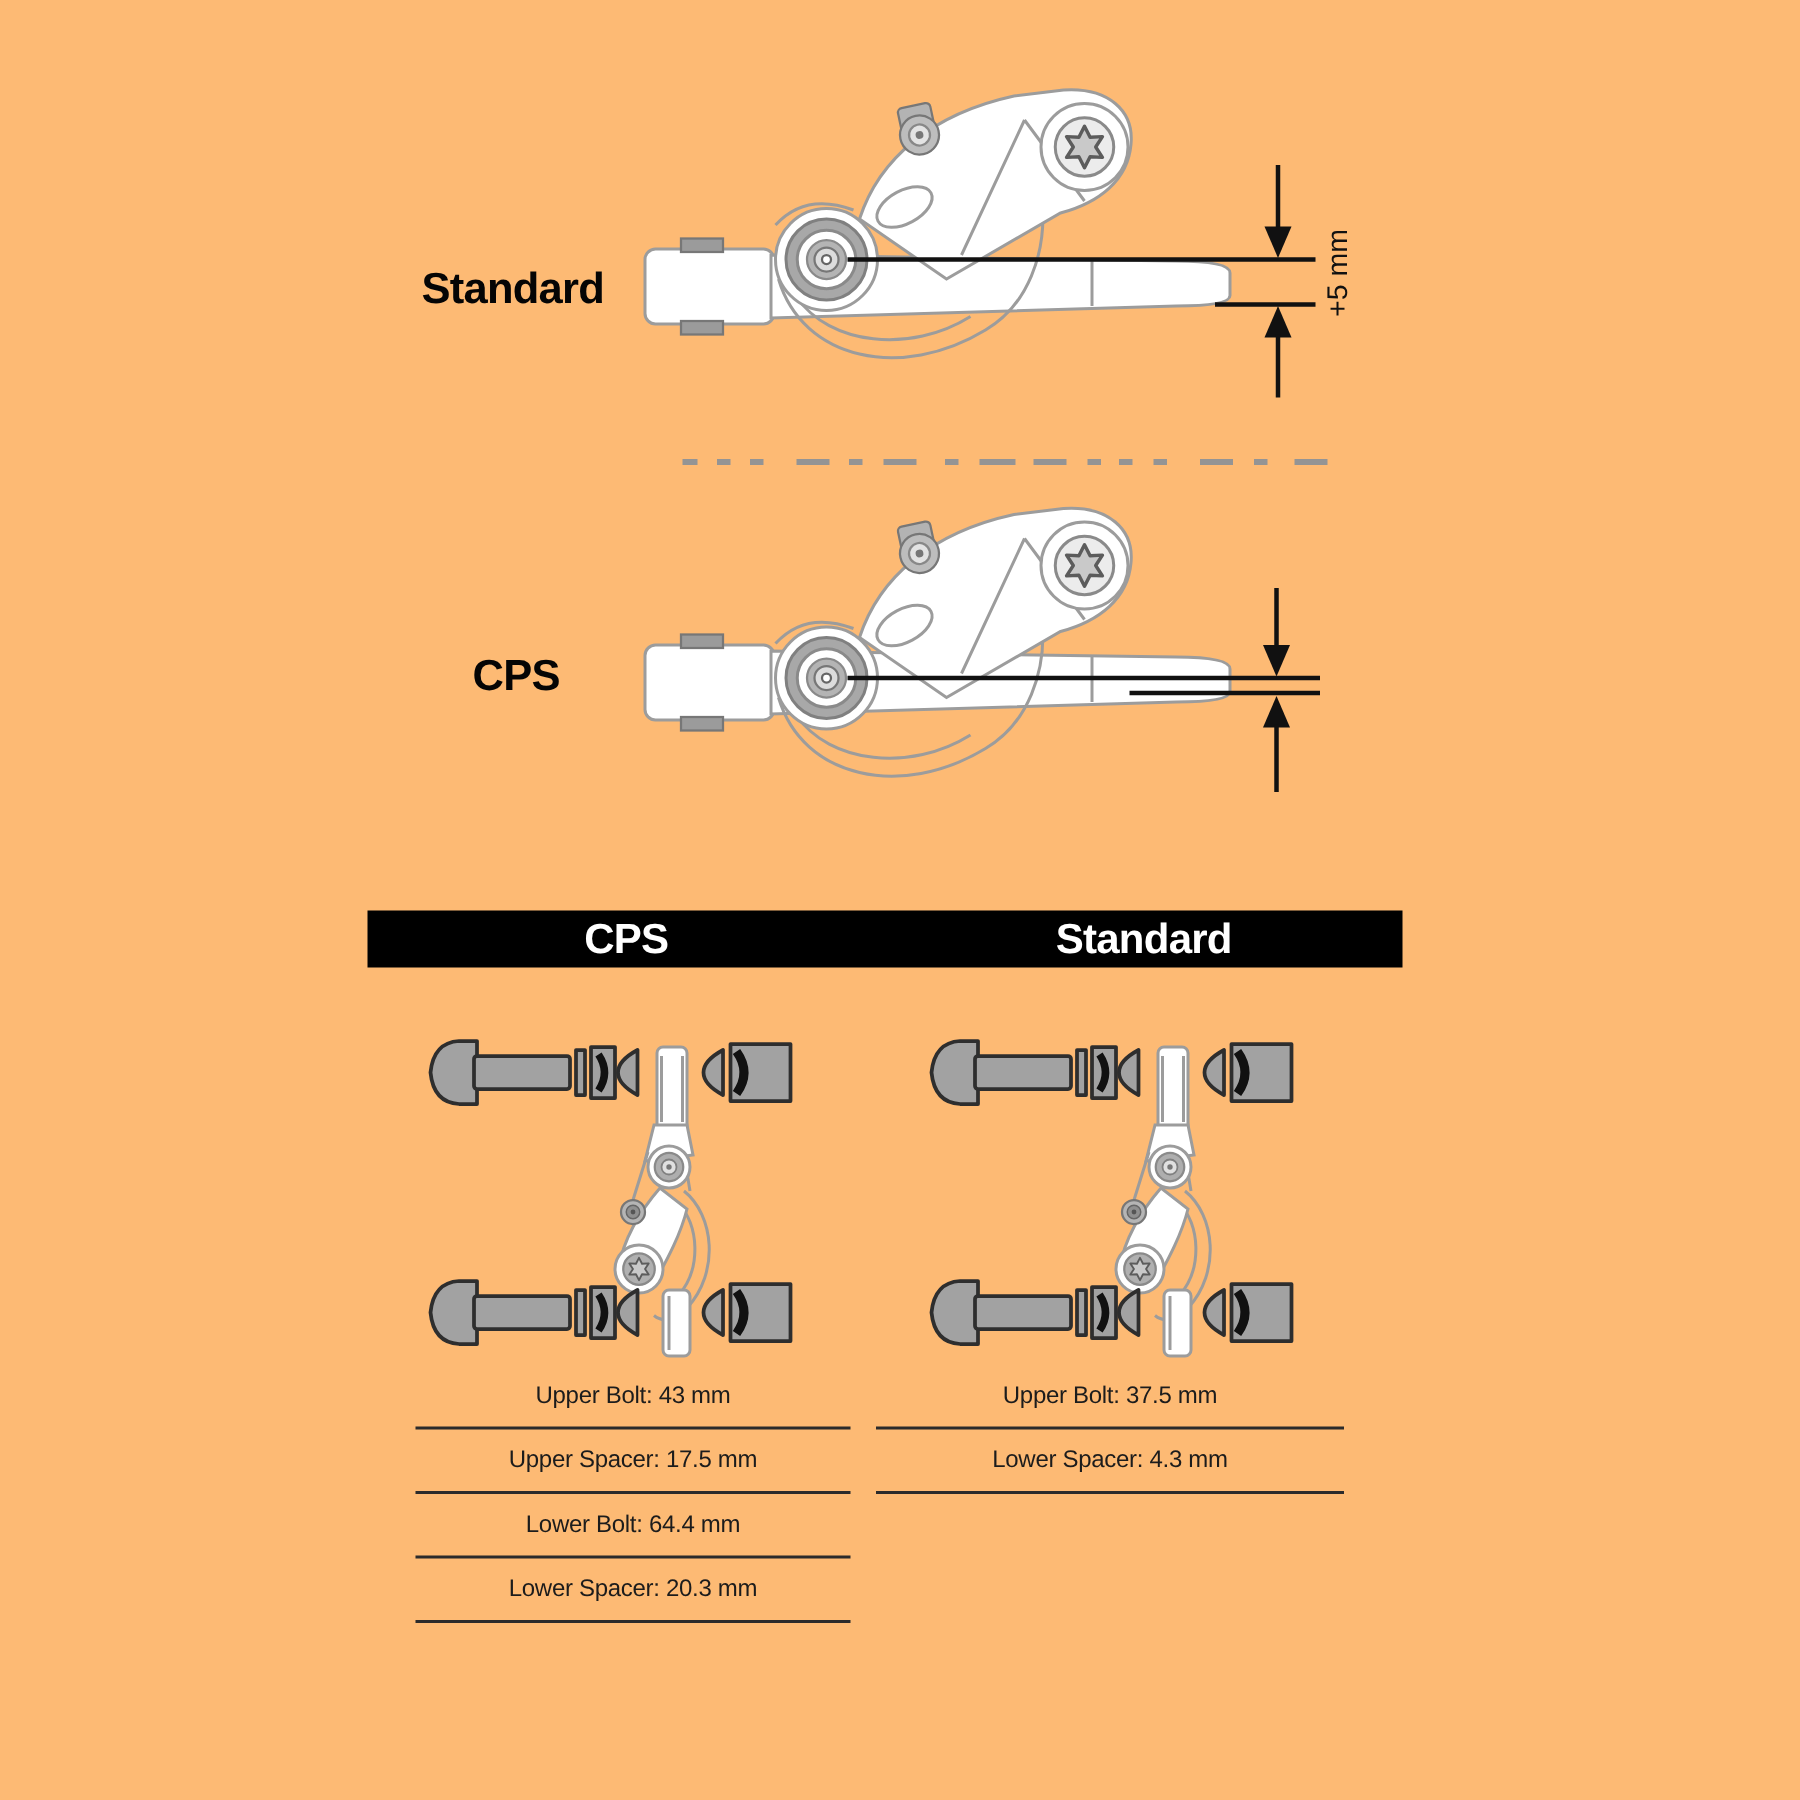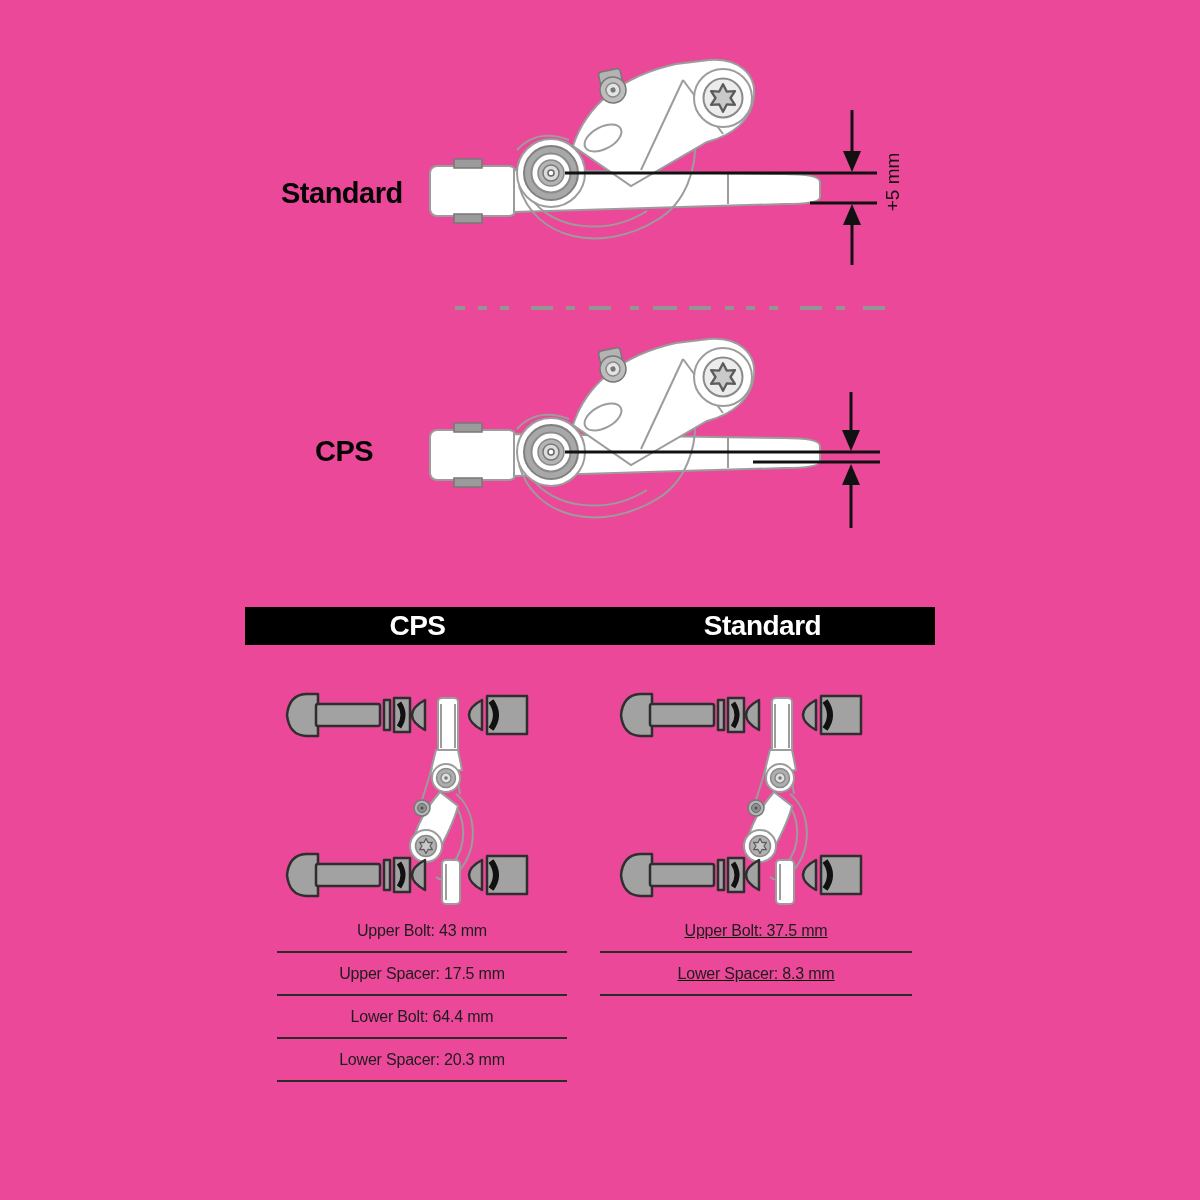--- a/index.html
+++ b/index.html
@@ -1,28 +1,28 @@
 <!DOCTYPE html>
 <html><head>
 <meta charset="utf-8">
 <style>
   html,body{margin:0;padding:0;background:#ffffff;}
-  #stage{position:relative;width:1200px;height:1200px;background:#ec4899;overflow:hidden;
+  #stage{position:relative;width:1200px;height:1200px;background:#fdba74;overflow:hidden;
          font-family:"Liberation Sans", sans-serif;}
   .fig-label{position:absolute;font-weight:bold;color:#050505;font-size:29px;letter-spacing:-0.5px;}
   .rot-label{position:absolute;left:861px;top:149px;width:64px;height:66px;
              display:flex;align-items:center;justify-content:center;
              transform:rotate(-90deg);font-size:19px;color:#111;white-space:nowrap;}
   .tbl-header{position:absolute;left:245px;top:607px;width:690px;height:38px;background:#000000;
               display:flex;}
   .hdr-cell{flex:1;display:flex;align-items:center;justify-content:center;
             color:#ffffff;font-weight:bold;font-size:28px;letter-spacing:-0.5px;}
   .spec-col{position:absolute;top:910px;}
   #spec-cps{left:277px;width:290px;}
-  #spec-std{left:600px;width:312px;text-decoration:underline;}
+  #spec-std{left:584px;width:312px;}
   .spec-row{height:41px;border-bottom:2px solid #2b2b2b;display:flex;align-items:center;
             justify-content:center;font-size:16px;color:#1c1c1c;letter-spacing:-0.2px;}
   svg{position:absolute;overflow:visible;}
   .lineart{fill:#ffffff;stroke:#9c9c9c;stroke-width:2;}
   .lineart-n{fill:none;stroke:#9c9c9c;stroke-width:2;}
   .hw{fill:#a2a2a2;stroke:#2e2e2e;stroke-width:2.5;stroke-linejoin:round;}
   .meas{stroke:#111111;stroke-width:3;}
   .arrowhead{fill:#111111;stroke:none;}
 </style>
 </head>
@@ -161,16 +161,16 @@
 
   <div class="spec-col" id="spec-cps">
     <div class="spec-row">Upper Bolt: 43 mm</div>
     <div class="spec-row">Upper Spacer: 17.5 mm</div>
     <div class="spec-row">Lower Bolt: 64.4 mm</div>
     <div class="spec-row">Lower Spacer: 20.3 mm</div>
   </div>
 
   <div class="spec-col" id="spec-std">
     <div class="spec-row">Upper Bolt: 37.5 mm</div>
-    <div class="spec-row">Lower Spacer: 8.3 mm</div>
+    <div class="spec-row">Lower Spacer: 4.3 mm</div>
   </div>
 
 </div>
 
 </body></html>

